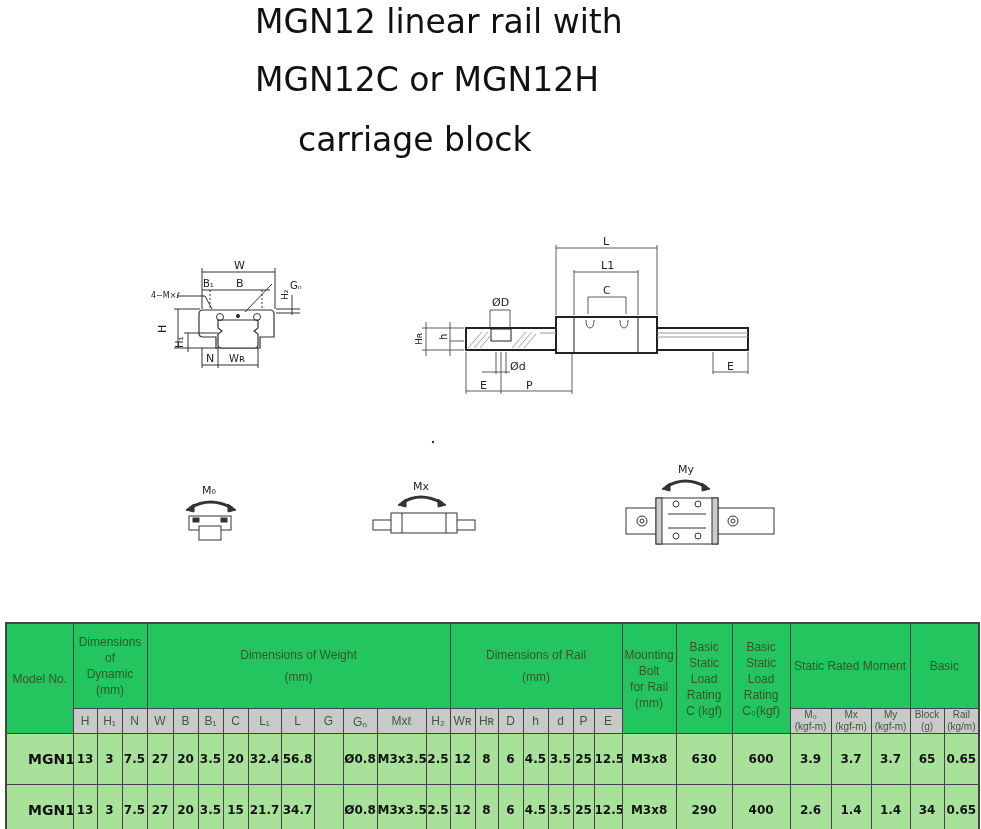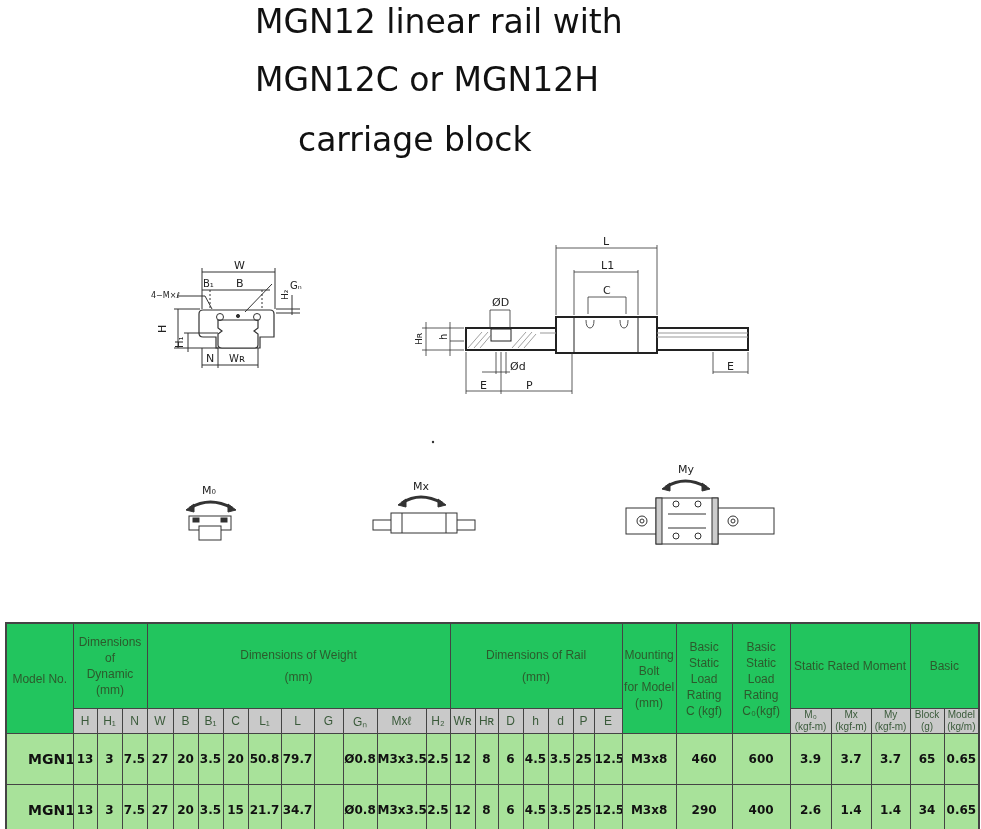--- a/index.html
+++ b/index.html
@@ -226,21 +226,21 @@
       <div>Dimensions of Weight</div>
           <div style="margin-top:6px">(mm)</div>
     </td>
     <td class="hdr" colspan="7">
       <div>Dimensions of Rail</div>
           <div style="margin-top:6px">(mm)</div>
     </td>
     <td class="hdr" rowspan="2">
       <div>Mounting</div>
           <div>Bolt</div>
-          <div>for Model</div>
+          <div>for Rail</div>
           <div>(mm)</div>
     </td>
     <td class="hdr" rowspan="2">
       <div>Basic</div>
           <div>Static</div>
           <div>Load</div>
           <div>Rating</div>
           <div>C (kgf)</div>
     </td>
     <td class="hdr" rowspan="2">
@@ -284,48 +284,48 @@
         </td>
     <td class="sub small">
           <div>My</div>
           <div>(kgf-m)</div>
         </td>
     <td class="sub small">
           <div>Block</div>
           <div>(g)</div>
         </td>
     <td class="sub small">
-          <div>Model</div>
+          <div>Rail</div>
           <div>(kg/m)</div>
         </td>
   </tr>
   <tr>
     <td class="data model">MGN12H</td>
     <td class="data">13</td>
     <td class="data">3</td>
     <td class="data">7.5</td>
     <td class="data">27</td>
     <td class="data">20</td>
     <td class="data">3.5</td>
     <td class="data">20</td>
-    <td class="data">50.8</td>
-    <td class="data">79.7</td>
+    <td class="data">32.4</td>
+    <td class="data">56.8</td>
     <td class="data"></td>
     <td class="data">Ø0.8</td>
     <td class="data">M3x3.5</td>
     <td class="data">2.5</td>
     <td class="data">12</td>
     <td class="data">8</td>
     <td class="data">6</td>
     <td class="data">4.5</td>
     <td class="data">3.5</td>
     <td class="data">25</td>
     <td class="data">12.5</td>
     <td class="data">M3x8</td>
-    <td class="data">460</td>
+    <td class="data">630</td>
     <td class="data">600</td>
     <td class="data">3.9</td>
     <td class="data">3.7</td>
     <td class="data">3.7</td>
     <td class="data">65</td>
     <td class="data">0.65</td>
   </tr>
   <tr>
     <td class="data model">MGN12C</td>
     <td class="data">13</td>

